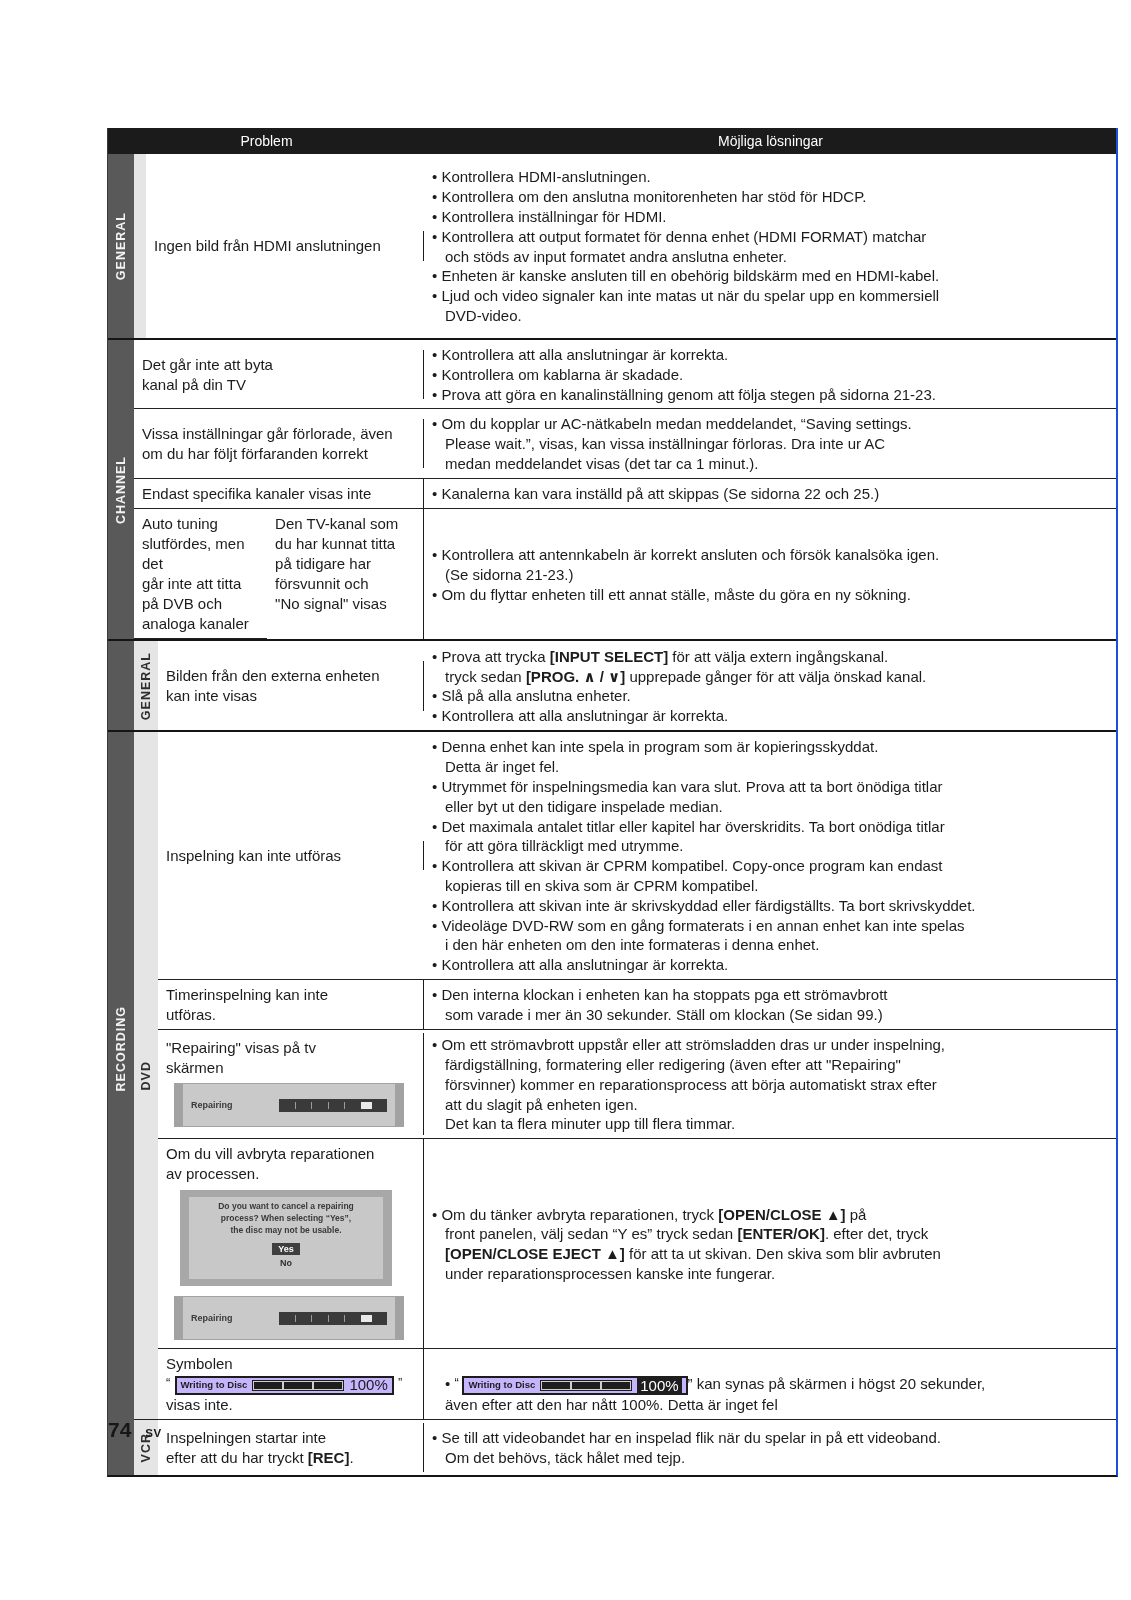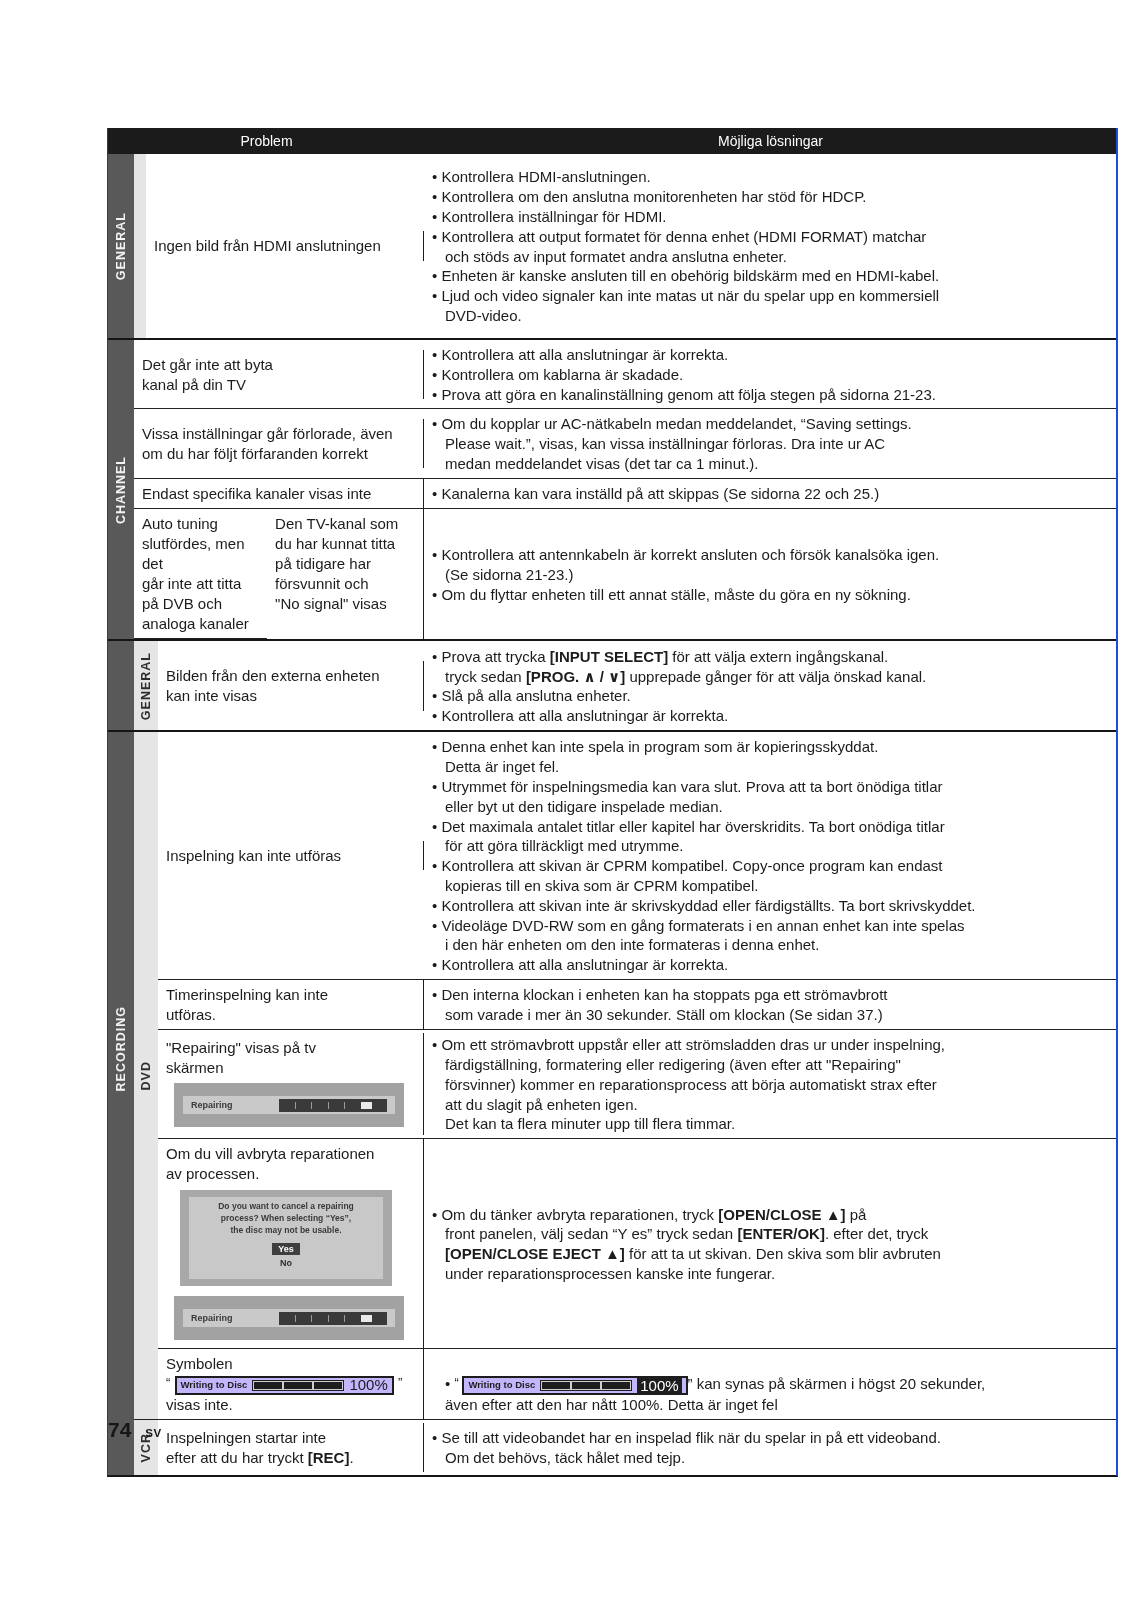--- a/index.html
+++ b/index.html
@@ -49,21 +49,21 @@
   .scell li, .li-like { white-space:pre-line; padding-left:13px; text-indent:-13px; }
   .scell li::before { content:"• "; }
   .note { padding-left:13px; white-space:pre-line; }
   b { font-weight:bold; }
   
   .h-r1{min-height:184px}.h-r2{min-height:67px}.h-r3{min-height:63px}.h-r4{min-height:25px}
   .h-r5a{min-height:63px}.h-r5b{min-height:60px}.h-r6{min-height:89px}.h-r7{min-height:226px}
   .h-r8{min-height:50px}.h-r9{min-height:87px}.h-r10{min-height:163px}.h-r11{min-height:67px}.h-r12{min-height:55px}
   
   .rep { width:230px; height:44px; background:#a2a2a2; display:flex; align-items:center; padding:0 9px; margin:5px 0 4px 8px; }
-  .rep-inner { flex:1; height:18px; background:#c9c9c9; display:flex; align-items:center; justify-content:space-between; padding:8px 8px; }
+  .rep-inner { flex:1; height:42px; background:#c9c9c9; display:flex; align-items:center; justify-content:space-between; padding:8px 8px; }
   .rep-label { font-size:9px; font-weight:bold; color:#3a3a3a; }
   .rep-prog { width:108px; height:13px; background:#3a3a3a; display:flex; align-items:center; justify-content:space-evenly; }
   .rep-prog i { width:1px; height:7px; background:#9a9a9a; }
   .rep-prog s { width:11px; height:7px; background:#e9e9e9; text-decoration:none; }
   
   .dlg { width:212px; height:96px; background:#a8a8a8; padding:7px 9px; margin:6px 0 0 14px; }
   .dlg-inner { height:100%; background:#c8c8c8; text-align:center; padding-top:4px; }
   .dlg-text { font-size:8.5px; font-weight:bold; color:#3a3a3a; white-space:pre-line; line-height:1.4; }
   .dlg-yes { display:inline-block; background:#3f3f3f; color:#fff; font-size:9px; font-weight:bold; padding:0 6px; margin-top:3px; }
   .dlg-no { font-size:9px; font-weight:bold; color:#2e2e2e; }
@@ -243,21 +243,21 @@
             </div>
           </div>
           <div class="row h-r8">
             <div class="pcell w266">
               <div class="ptext">Timerinspelning kan inte
 utföras.</div>
             </div>
             <div class="scell">
               <ul>
                   <li><span>Den interna klockan i enheten kan ha stoppats pga ett strömavbrott
-som varade i mer än 30 sekunder. Ställ om klockan (Se sidan 37.)</span></li>
+som varade i mer än 30 sekunder. Ställ om klockan (Se sidan 99.)</span></li>
                 </ul>
             </div>
           </div>
           <div class="row h-r9">
             <div class="pcell w266">
               <div class="ptext">"Repairing" visas på tv
 skärmen</div>
               <div class="rep">
                 <div class="rep-inner">
                   <span class="rep-label">Repairing</span>

